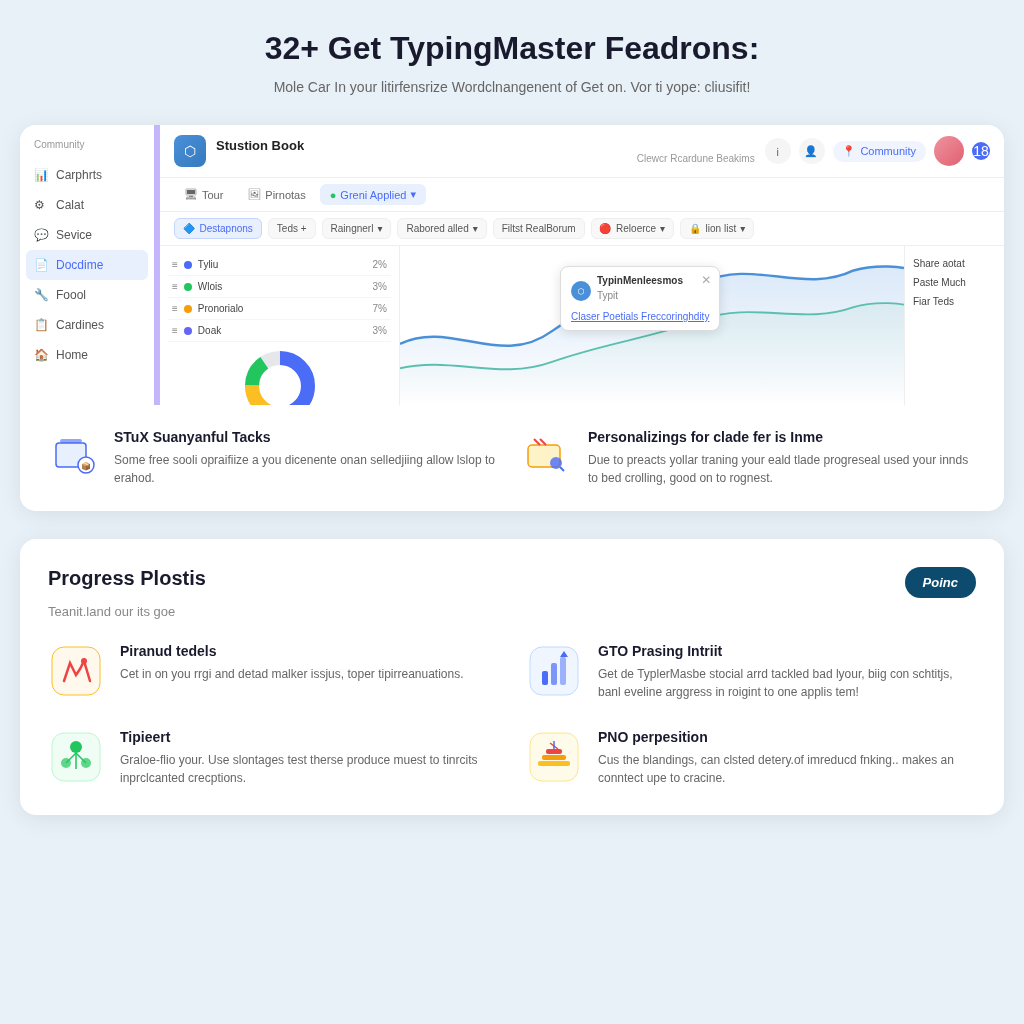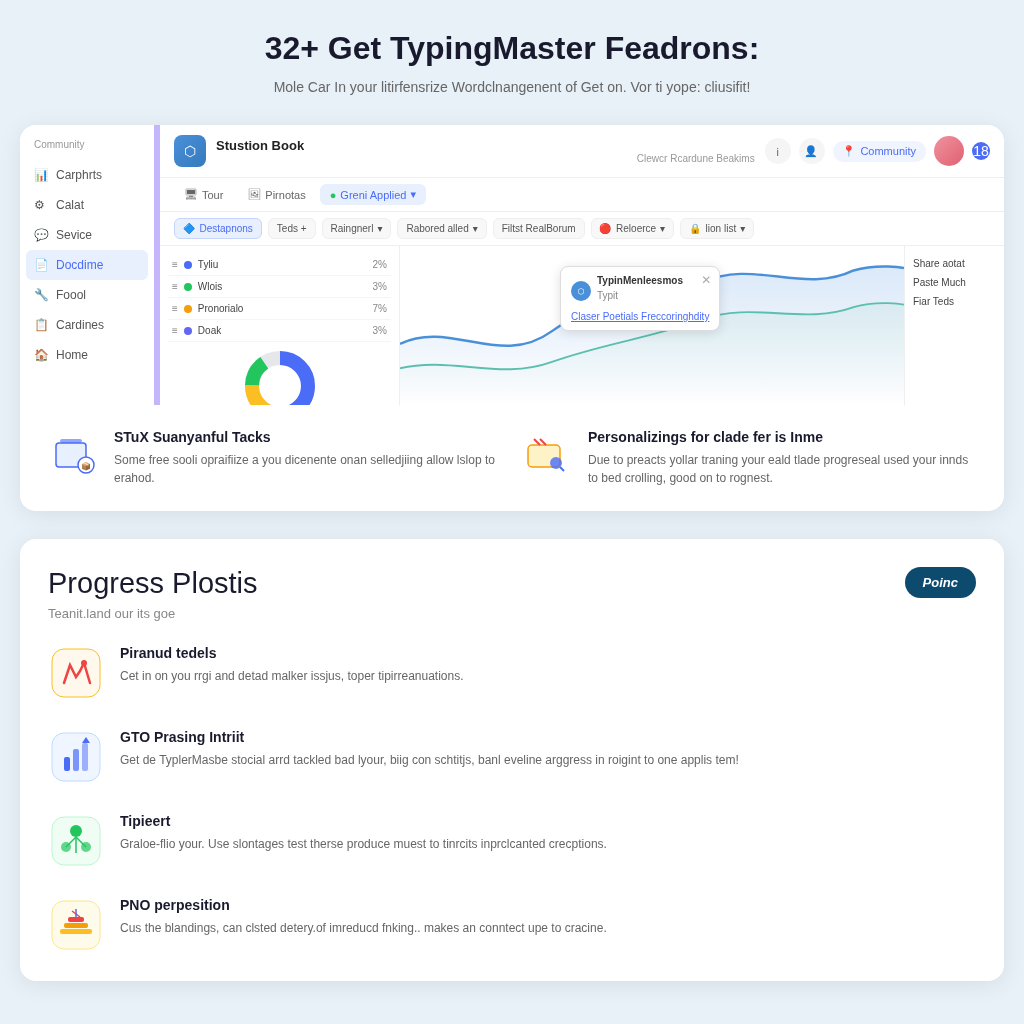--- a/index.html
+++ b/index.html
@@ -245,36 +245,36 @@
       box-shadow: 0 4px 24px rgba(0,0,0,0.08);
       padding: 28px;
       margin-bottom: 20px;
     }
     .progress-header {
       display: flex;
       align-items: flex-start;
       justify-content: space-between;
       margin-bottom: 6px;
     }
-    .progress-title { font-size: 29px; font-weight: 400; color: #1a1a2e; }
+    .progress-title { font-size: 20px; font-weight: 700; color: #1a1a2e; }
     .progress-sub { font-size: 13px; color: #888; margin-bottom: 24px; }
     .point-btn {
       background: #0c4a6e;
       color: white;
       border: none;
       border-radius: 20px;
       padding: 8px 18px;
       font-size: 13px;
       font-weight: 600;
       cursor: pointer;
       font-style: italic;
     }
     .progress-features-grid {
       display: grid;
-      grid-template-columns: 1fr;
+      grid-template-columns: 1fr 1fr;
       gap: 28px;
     }
     .progress-feature {
       display: flex;
       gap: 16px;
       align-items: flex-start;
     }
     .progress-icon {
       width: 56px; height: 56px;
       flex-shrink: 0;

